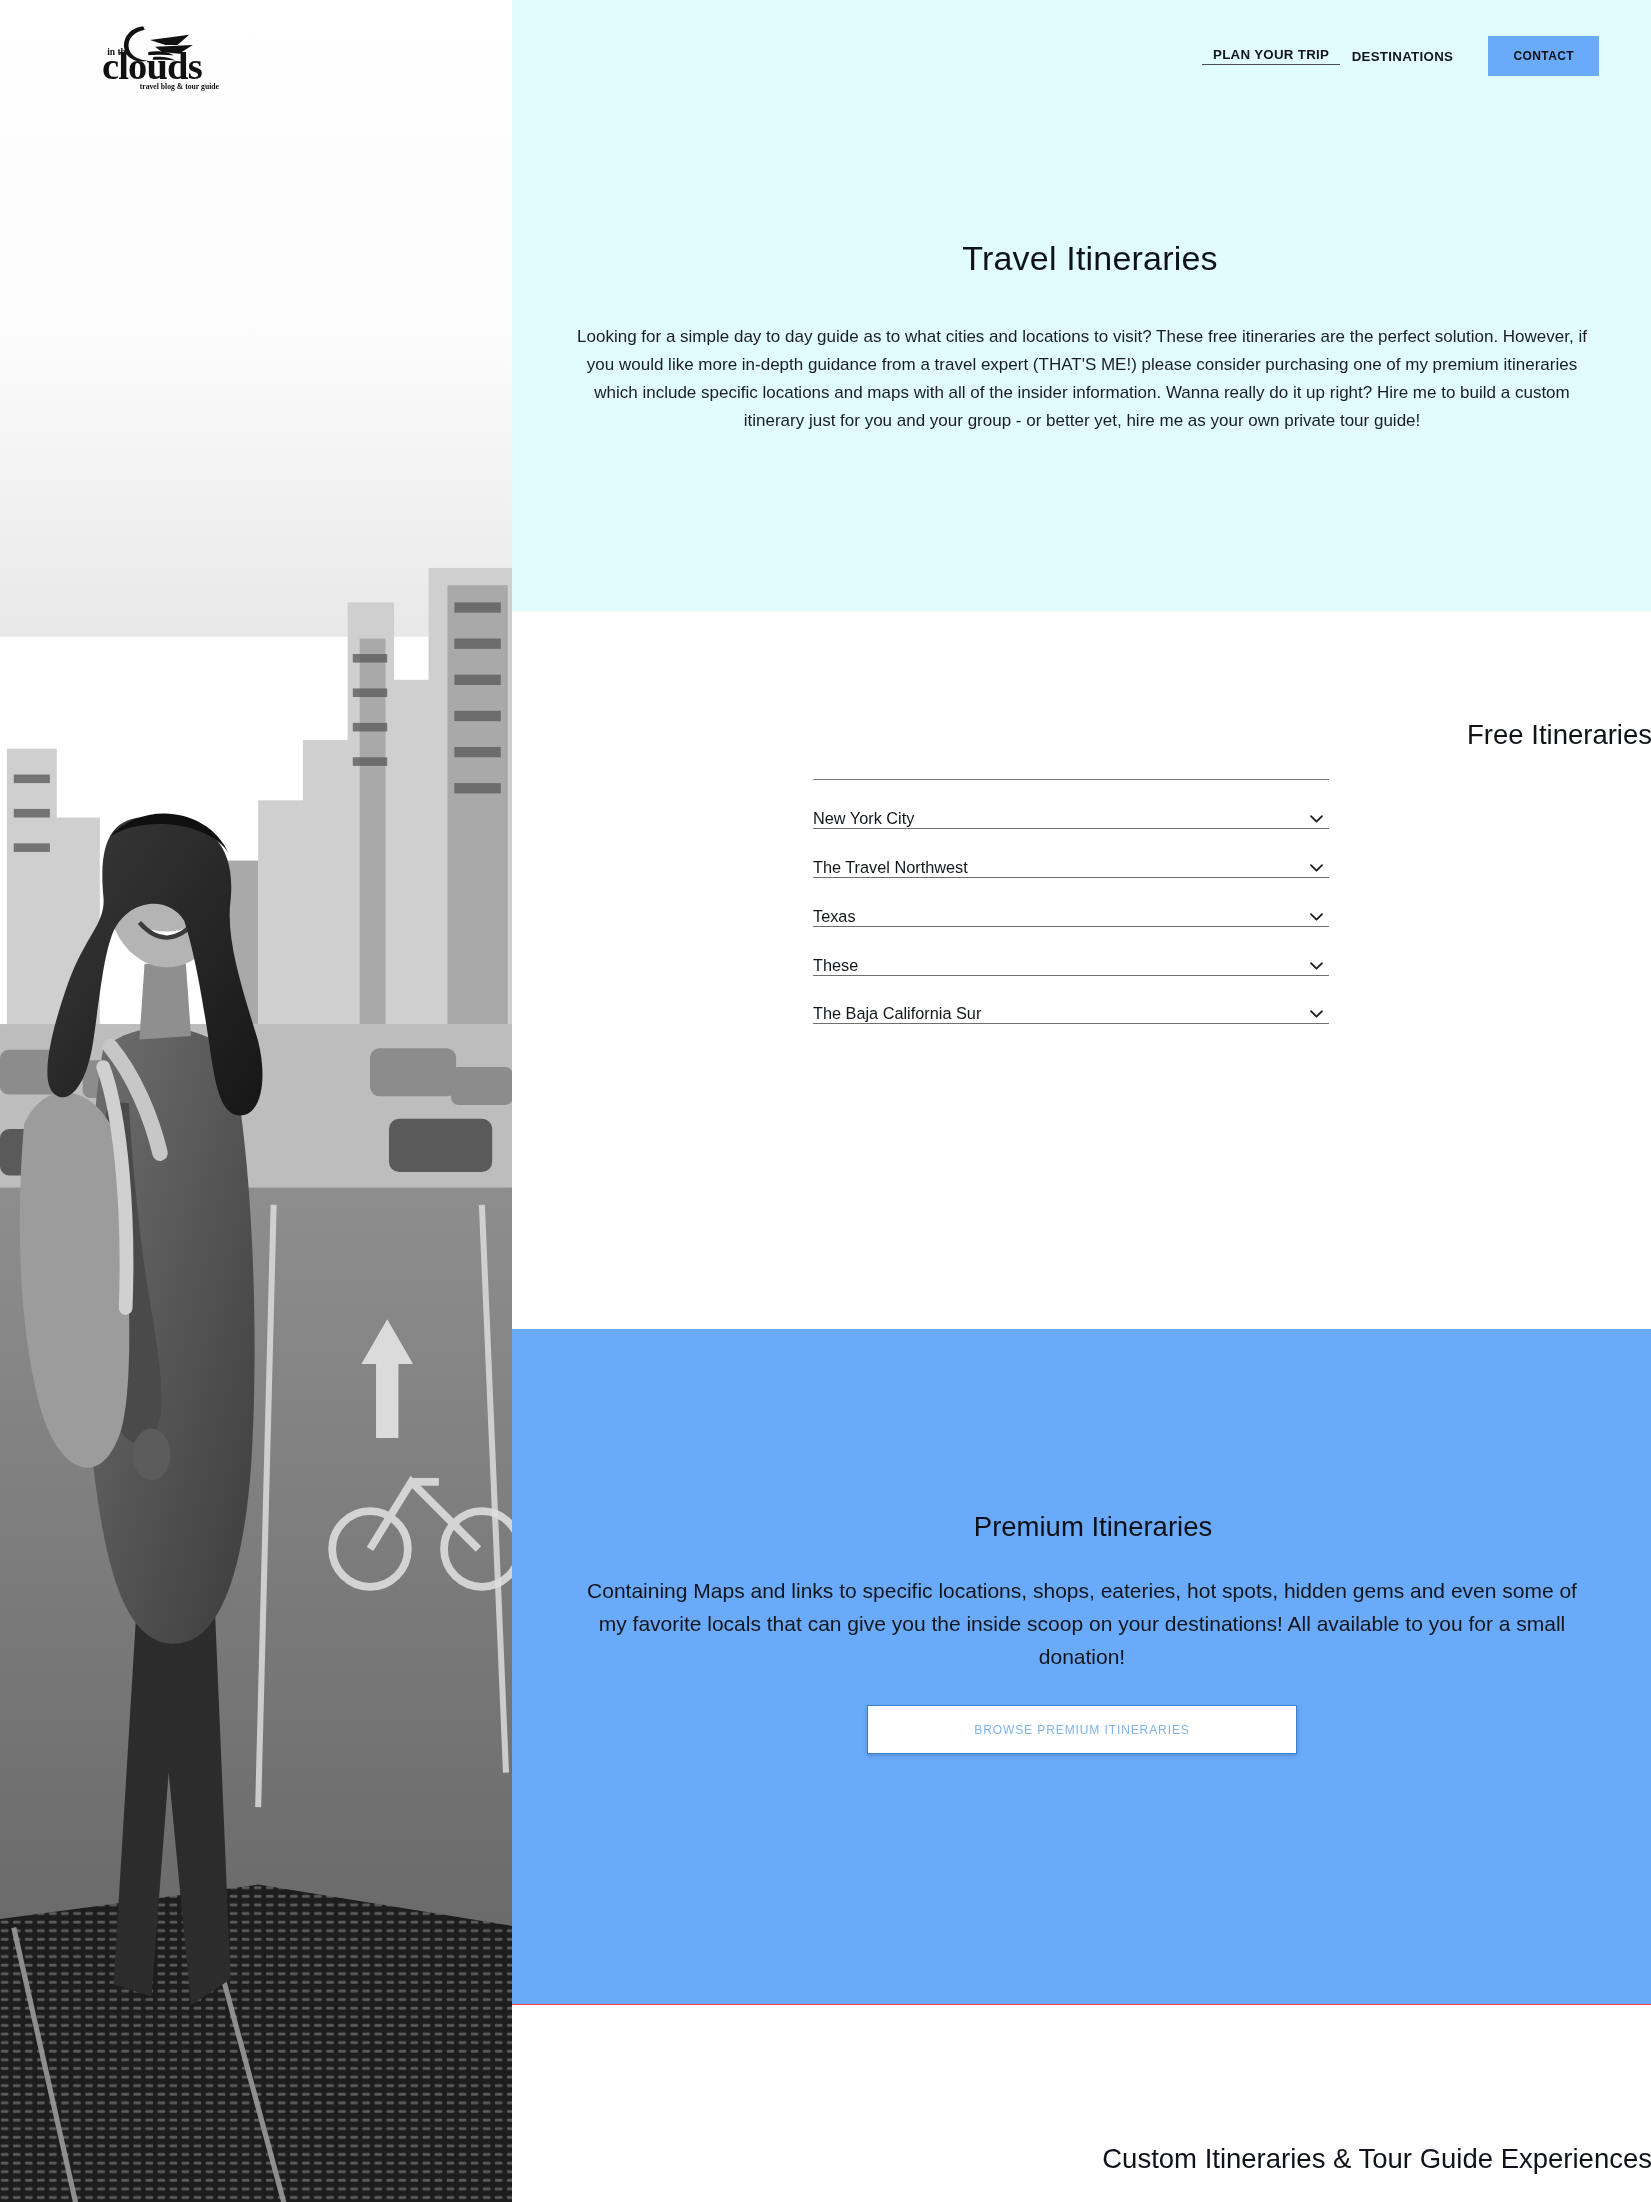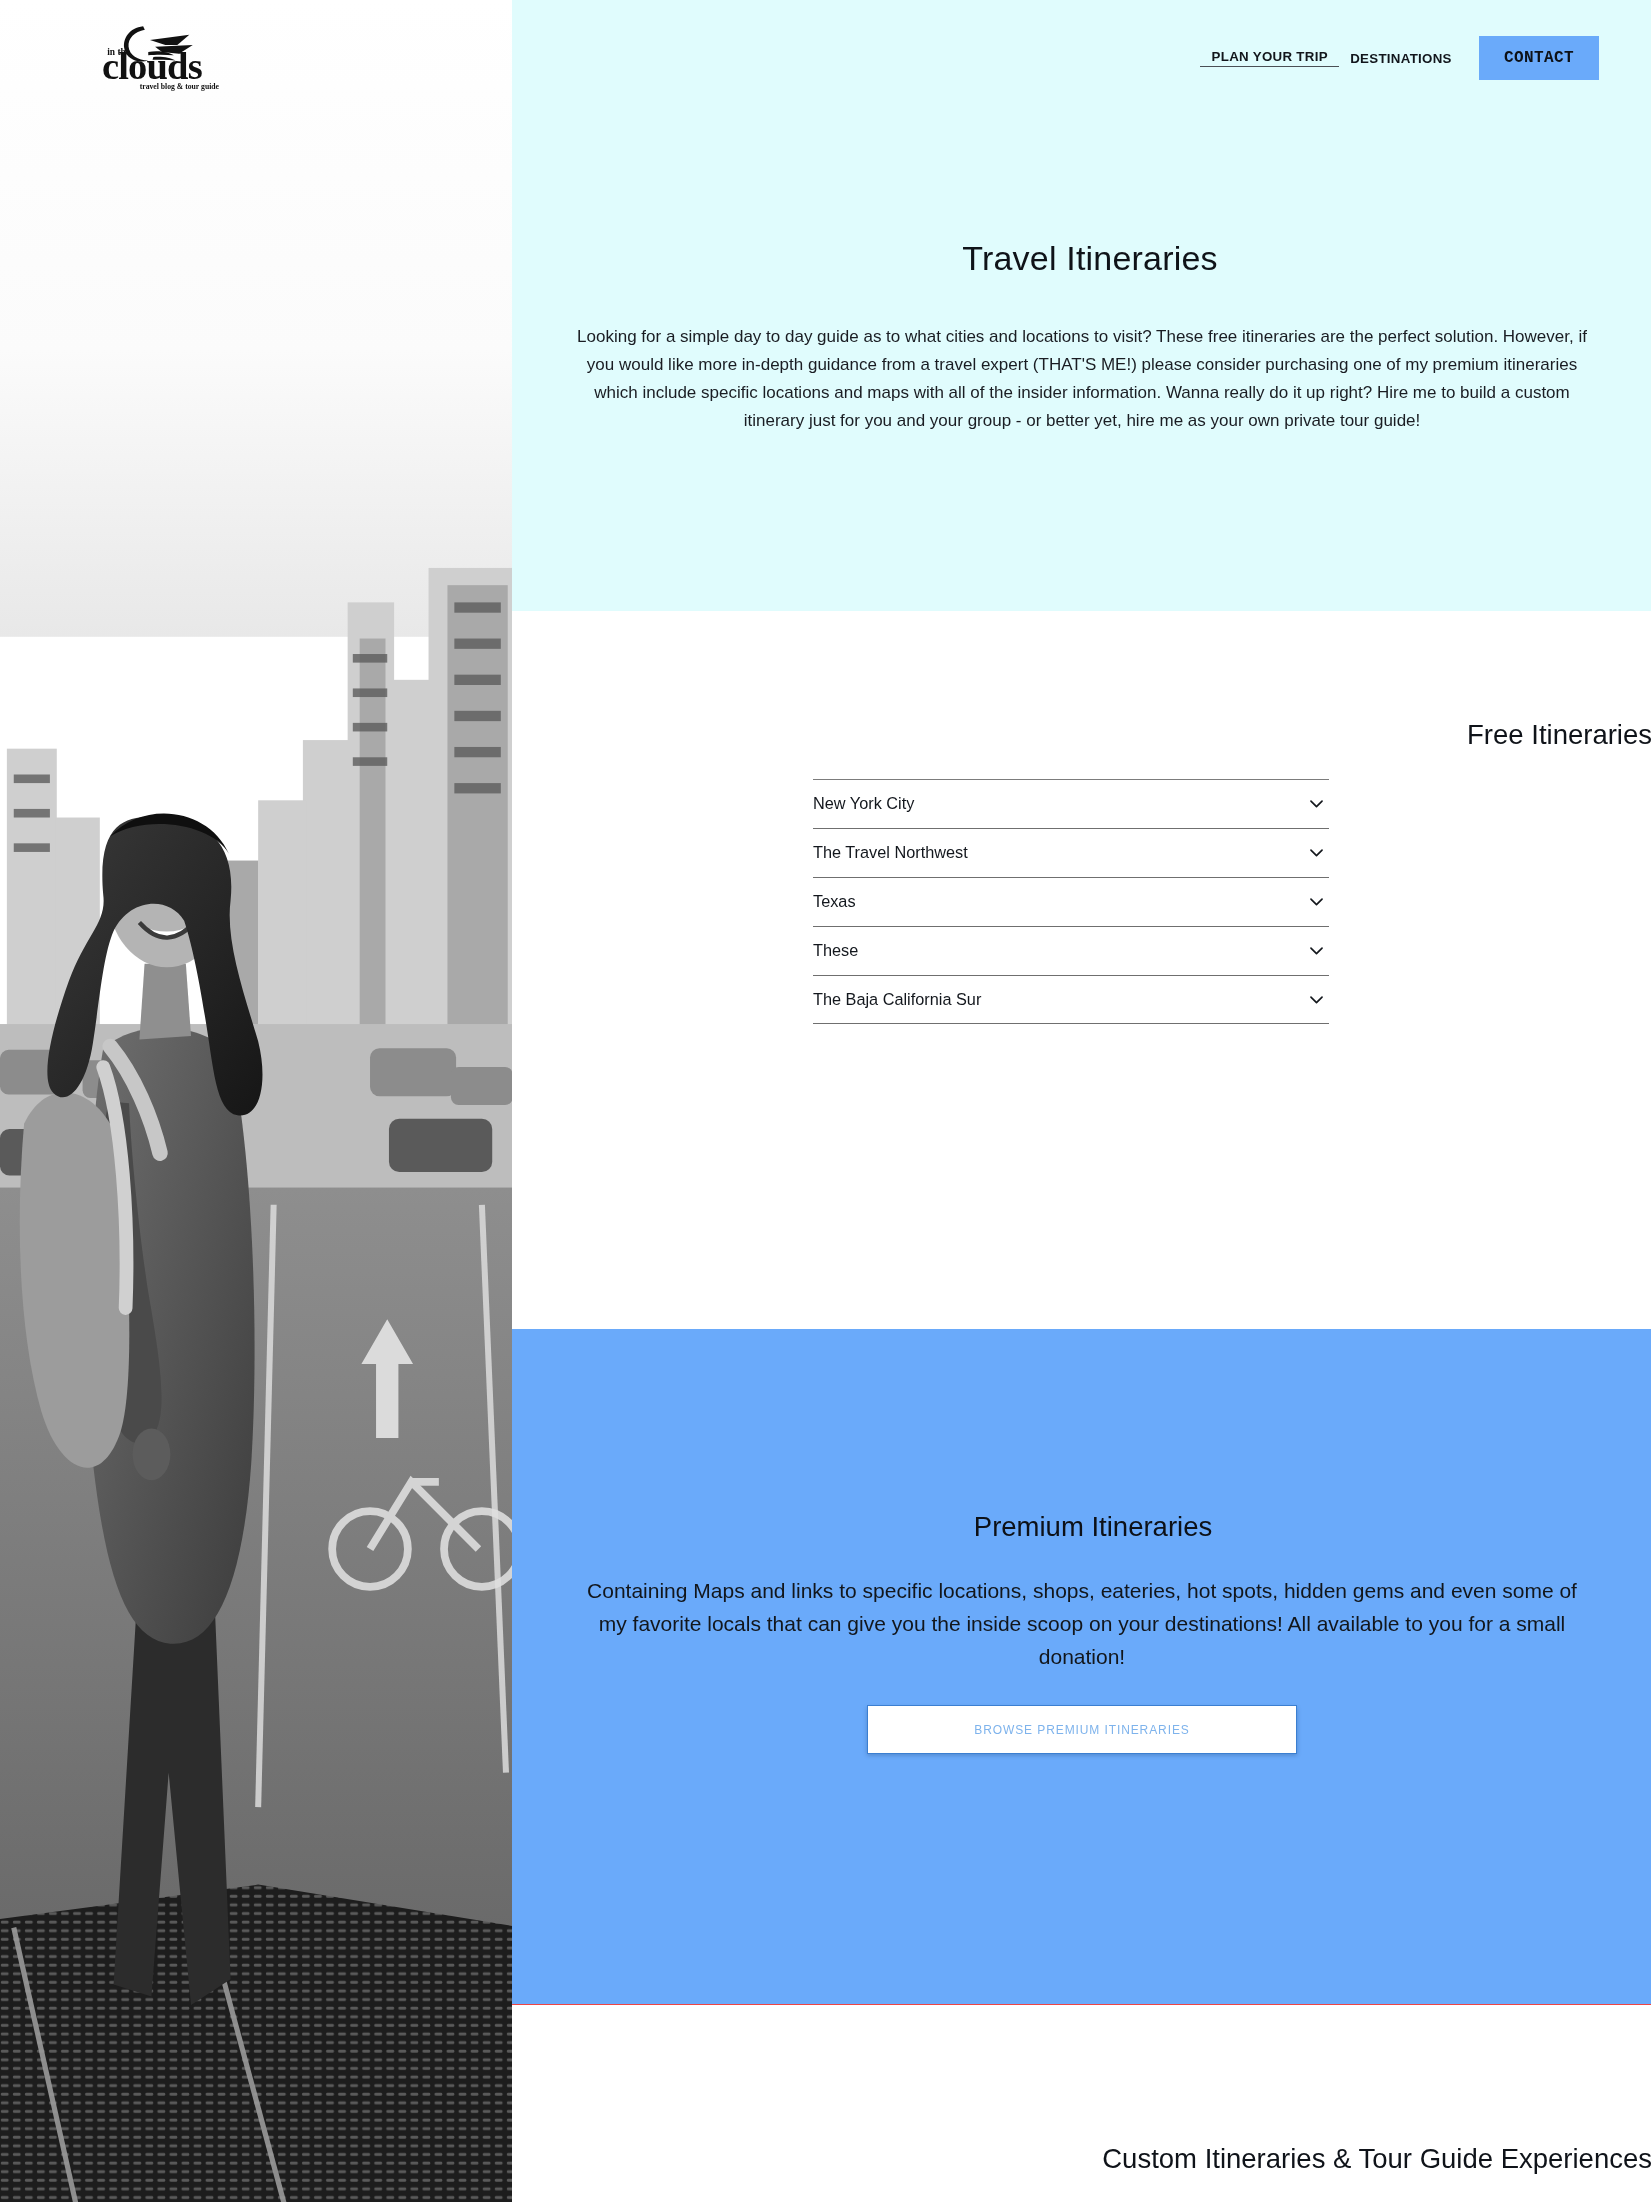--- a/index.html
+++ b/index.html
@@ -62,26 +62,26 @@
     text-decoration: none;
     white-space: nowrap;
     padding: 0 11.2px;
     cursor: pointer;
   }
   .nav-link.active {
     border-bottom: 1.7px solid #4a4f55;
     padding-bottom: 2.6px;
   }
   .nav-cta {
-    margin-left: 16px;
+    margin-left: 24px;
     background: #6aaafa;
     color: #0d1117;
     border: none;
-    font-family: Liberation Mono, monospace;
-    font-size: 16px;
+    font-family: Liberation Sans, sans-serif;
+    font-size: 12px;
     font-weight: bold;
     letter-spacing: 0.4px;
     padding: 13px 25px;
     cursor: pointer;
   }
 
   .hero-title {
     position: absolute;
     left: 0; top: 239px;
     width: 1140px;
@@ -131,21 +131,21 @@
     width: 516px;
   }
   .acc-top-rule {
     height: 0.9px;
     background: #7c7c7c;
     width: 100%;
   }
   .acc-item { width: 100%; }
   .acc-head {
     display: flex;
-    align-items: center;
+    align-items: flex-end;
     justify-content: space-between;
     height: 48px;
     cursor: pointer;
     padding-right: 3.4px;
   }
   .acc-label {
     font-size: 16.3px;
     font-weight: 300;
     color: #13171d;
   }

